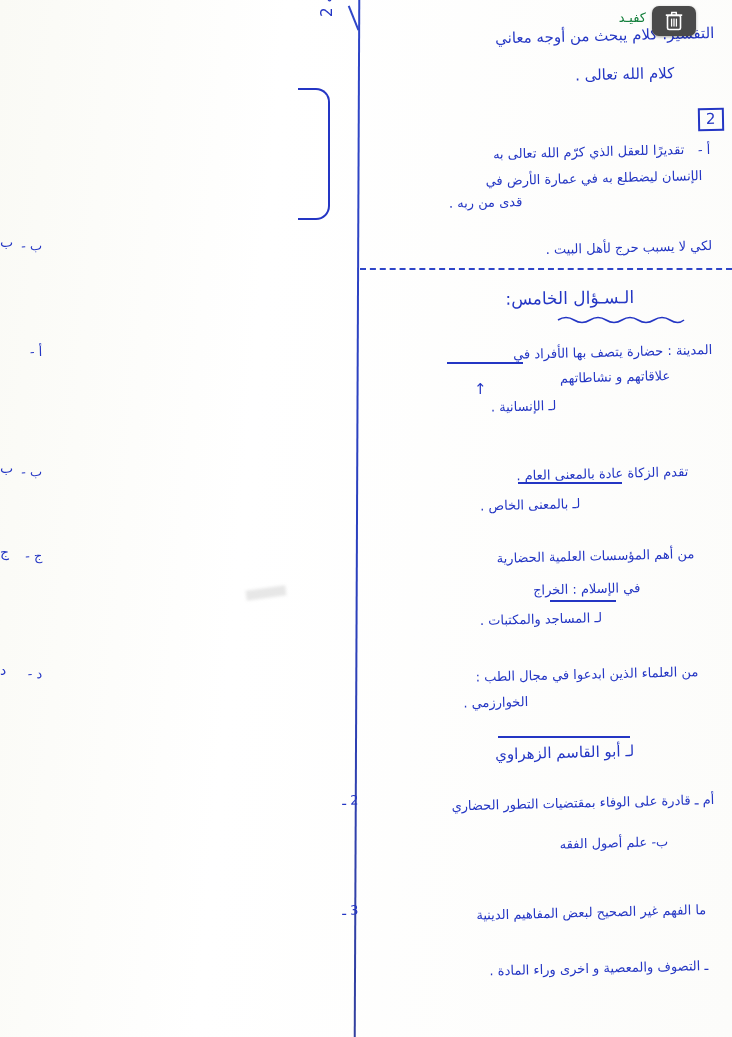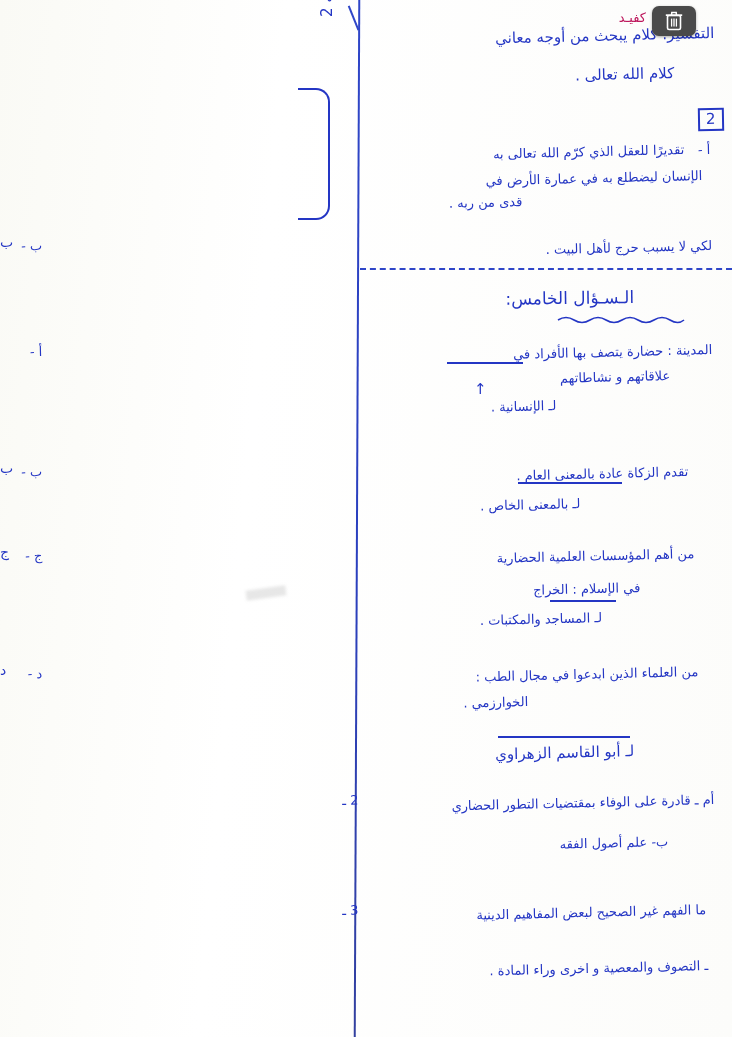--- a/index.html
+++ b/index.html
@@ -39,21 +39,21 @@
     justify-content: center;
     box-shadow: 0 1px 3px rgba(0,0,0,0.35);
     z-index: 40;
   }
   #capture-badge svg { display:block; }
   #badge-left-text {
     position: absolute;
     top: 10px;
     right: 86px;
     font-size: 13px;
-    color: #be185d;
+    color: #15803d;
     font-family: "DejaVu Sans", sans-serif;
     z-index: 39;
     direction: rtl;
   }
 
   
   #margin-line {
     position: absolute;
     left: 356px;
     top: 0px;

